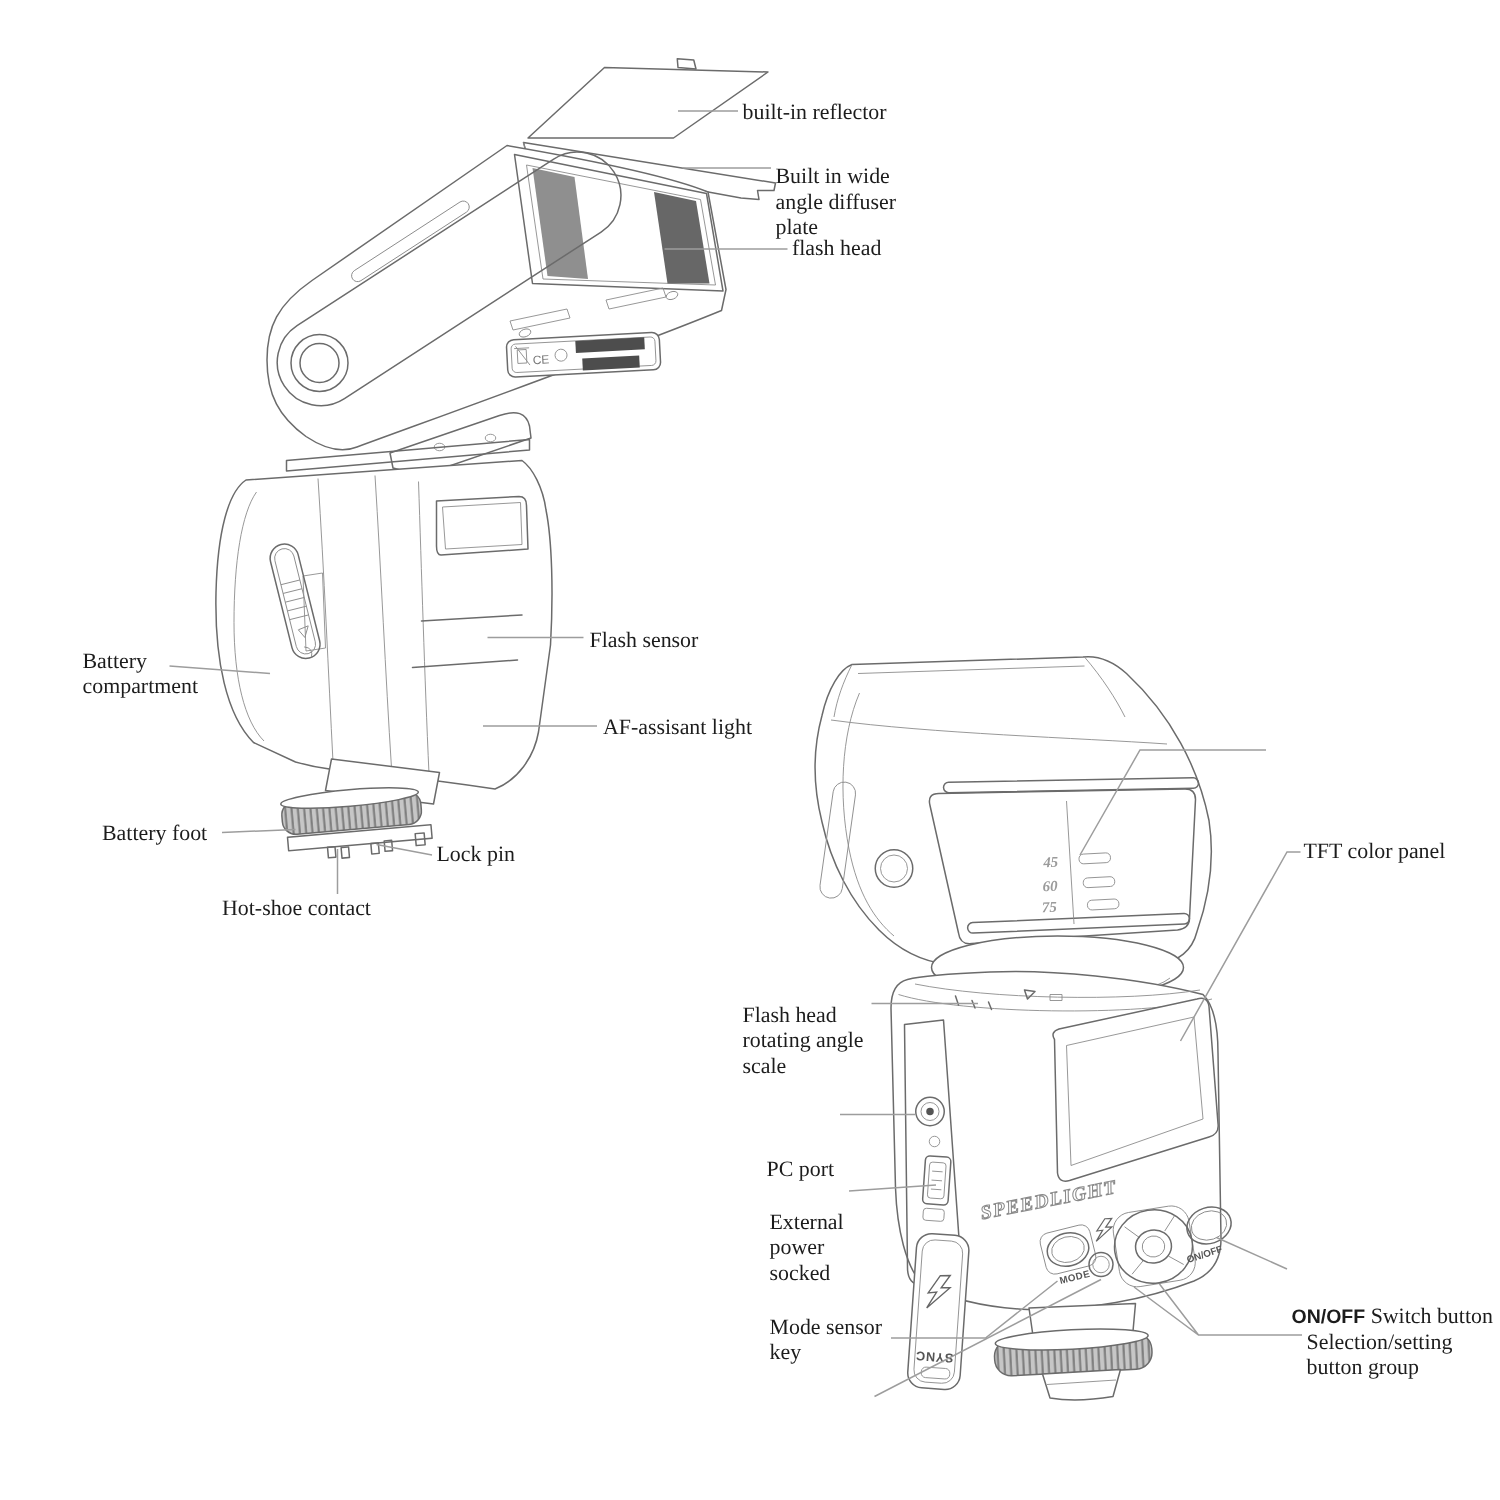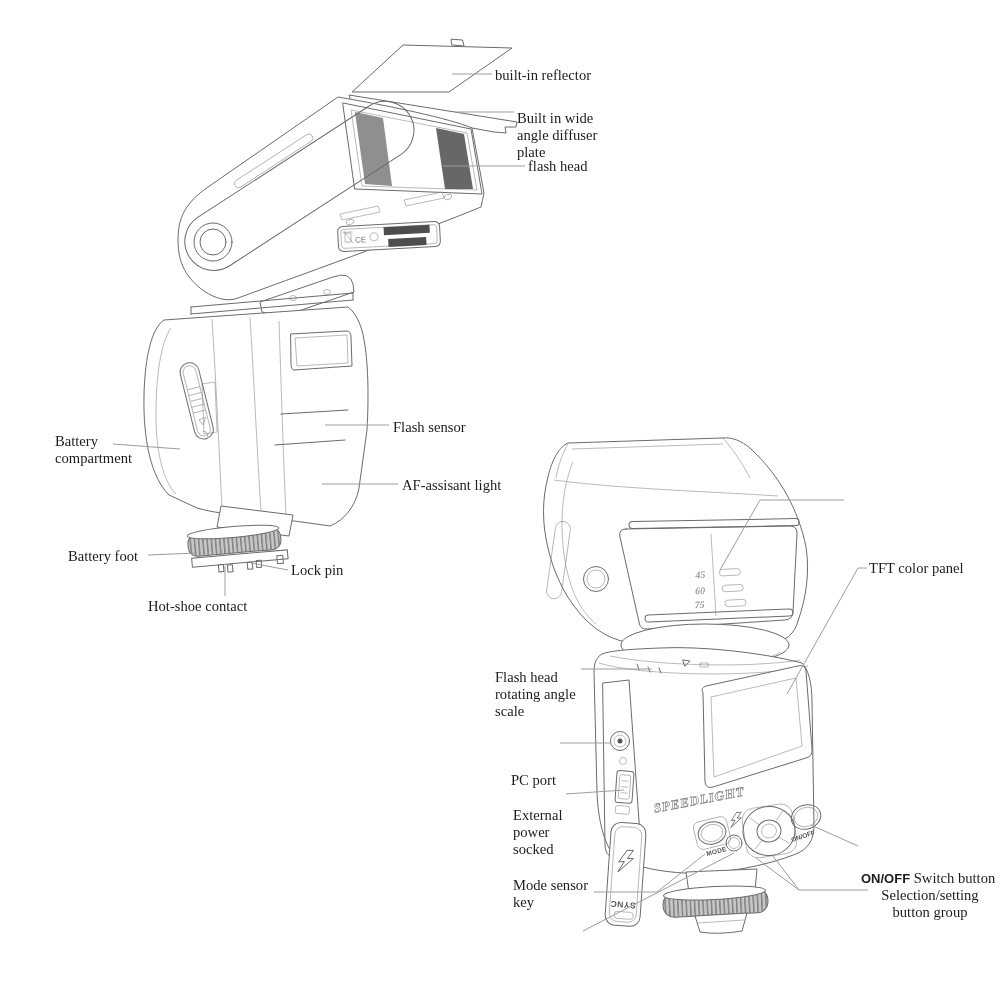--- a/index.html
+++ b/index.html
@@ -20,21 +20,21 @@
   #lbl-hot-shoe{left:148px;top:598px;}
   
   #lbl-tilt-scale{left:847px;top:491px;width:125px;}
   #lbl-tft{left:869px;top:560px;}
   #lbl-rotate-scale{left:495px;top:645px;width:88px;margin-top:24px;}
   #lbl-pc-port{left:511px;top:772px;}
   #lbl-ext-power{left:513px;top:775px;width:75px;margin-top:32px;}
   #lbl-mode-key{left:513px;top:877px;width:88px;}
   #lbl-charging{left:473px;top:932px;width:124px;}
   #lbl-onoff{left:861px;top:860px;margin-top:10px;}
-  #lbl-selection{left:871px;top:887px;width:118px;text-align:center;}
+  #lbl-selection{left:871px;top:887px;width:118px;}
   .onoff-b{font-family:"Liberation Sans",sans-serif;font-weight:bold;font-size:13px;}
 </style>
 </head>
 <body>
 
 <div class="stage">
 
 <svg width="1000" height="1000" viewBox="0 0 1000 1000">
   <defs>
     <pattern id="knurl" patternUnits="userSpaceOnUse" width="4.2" height="26">

